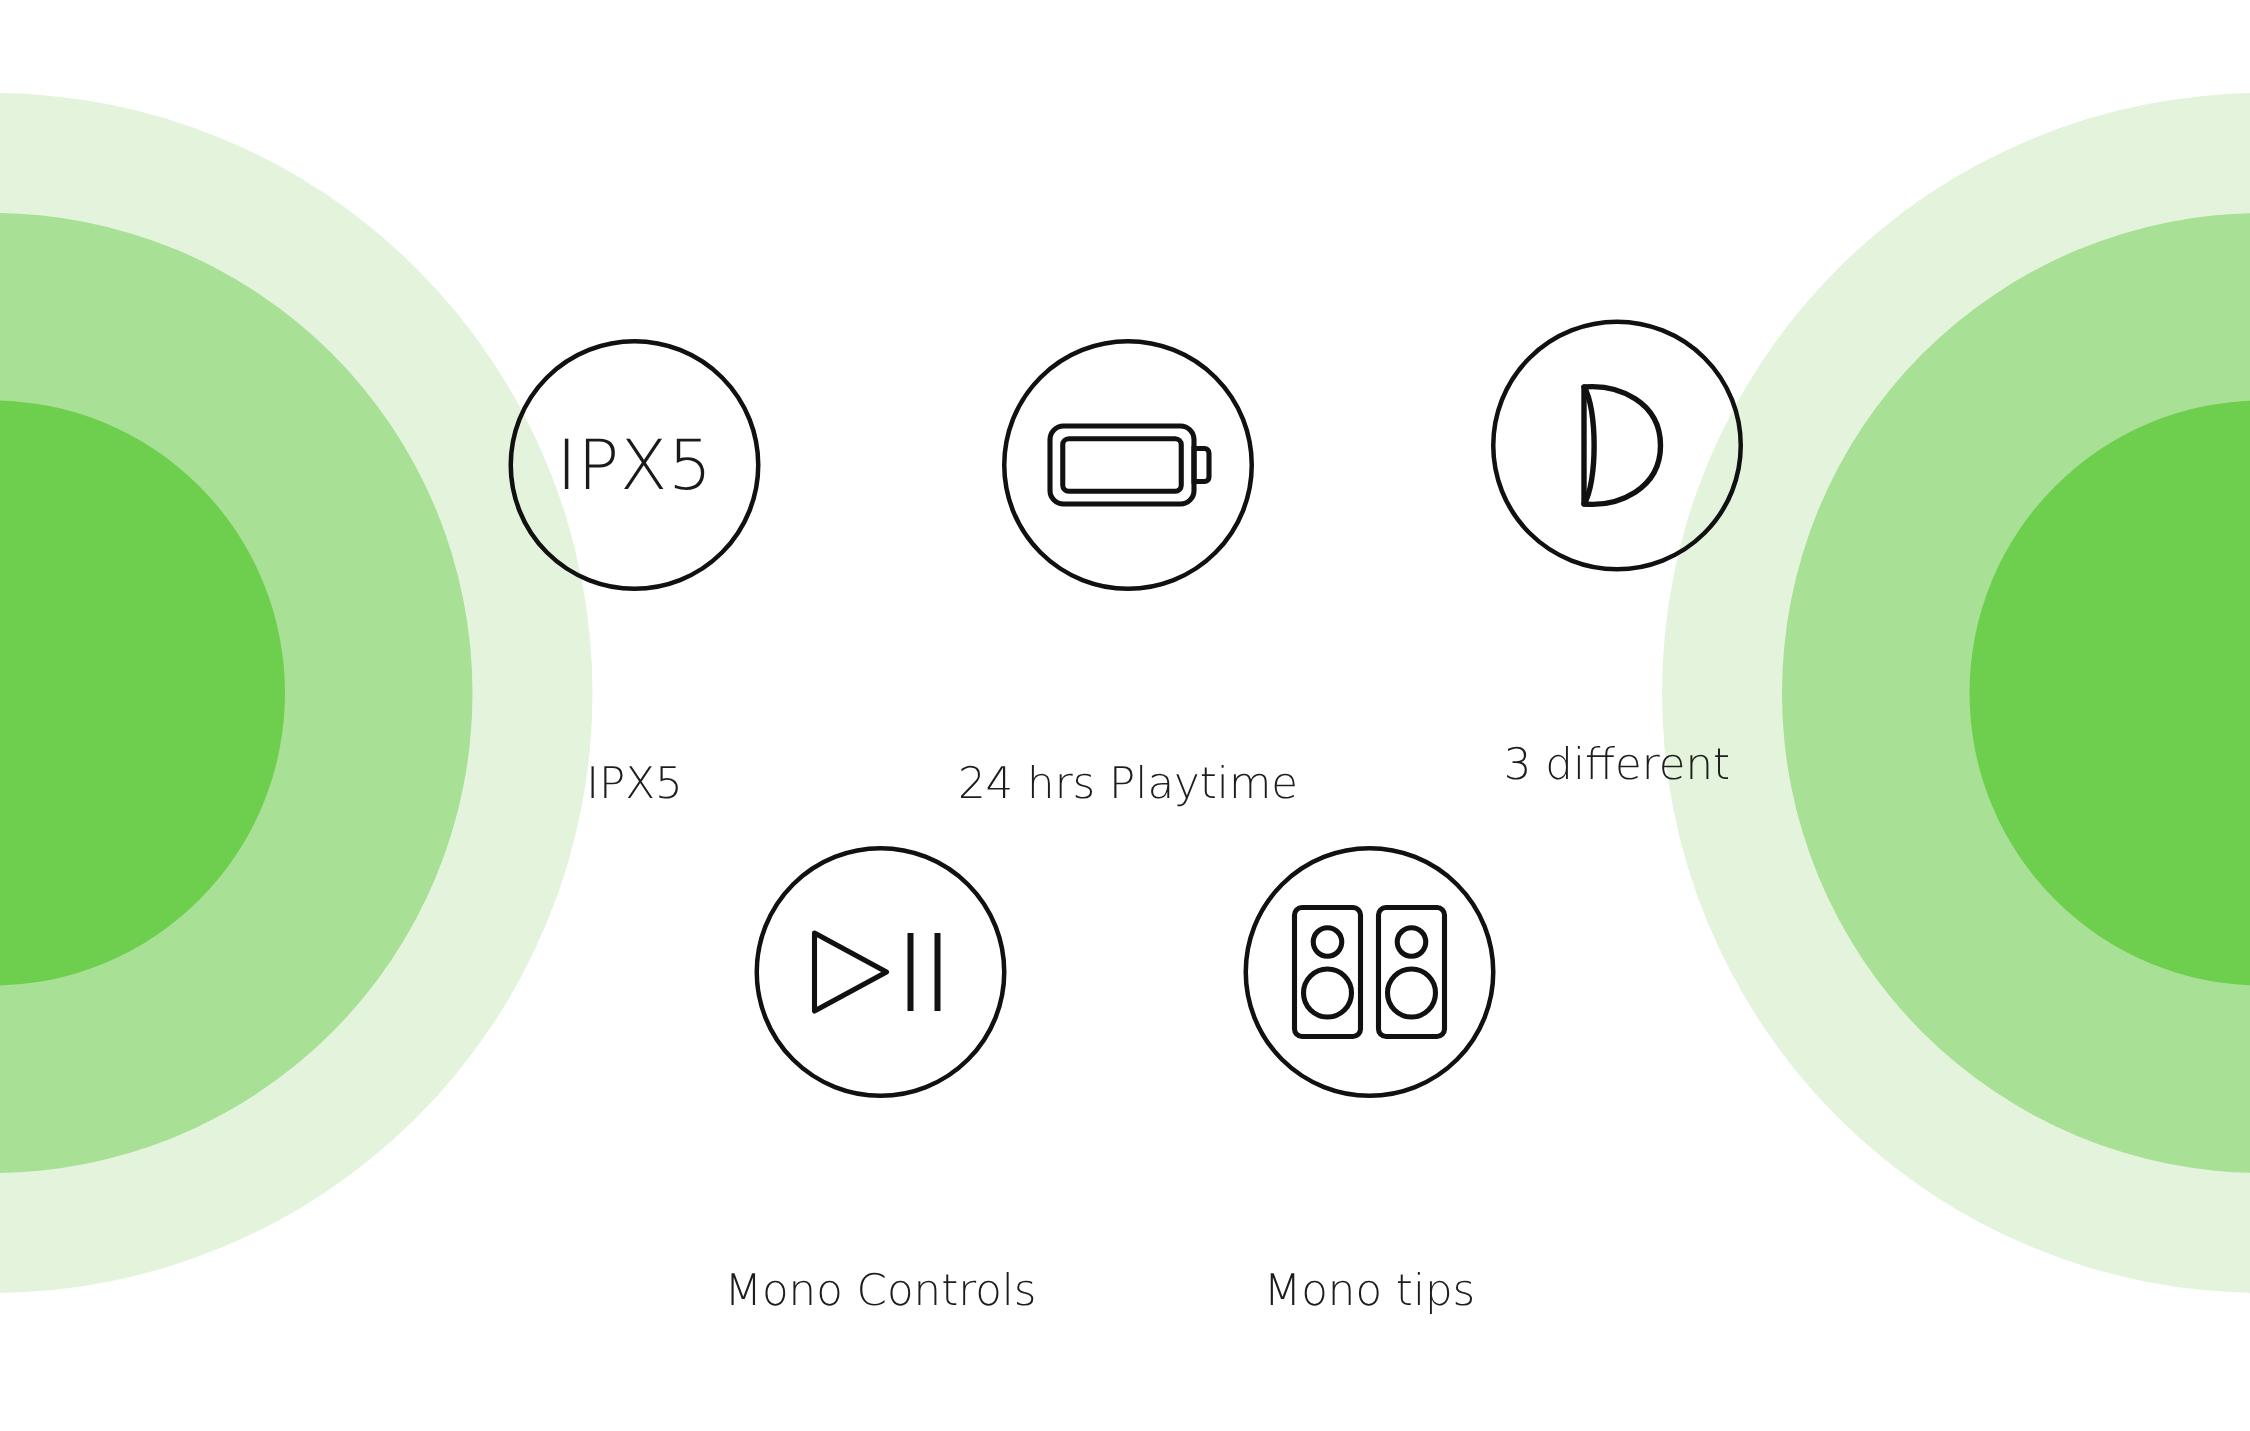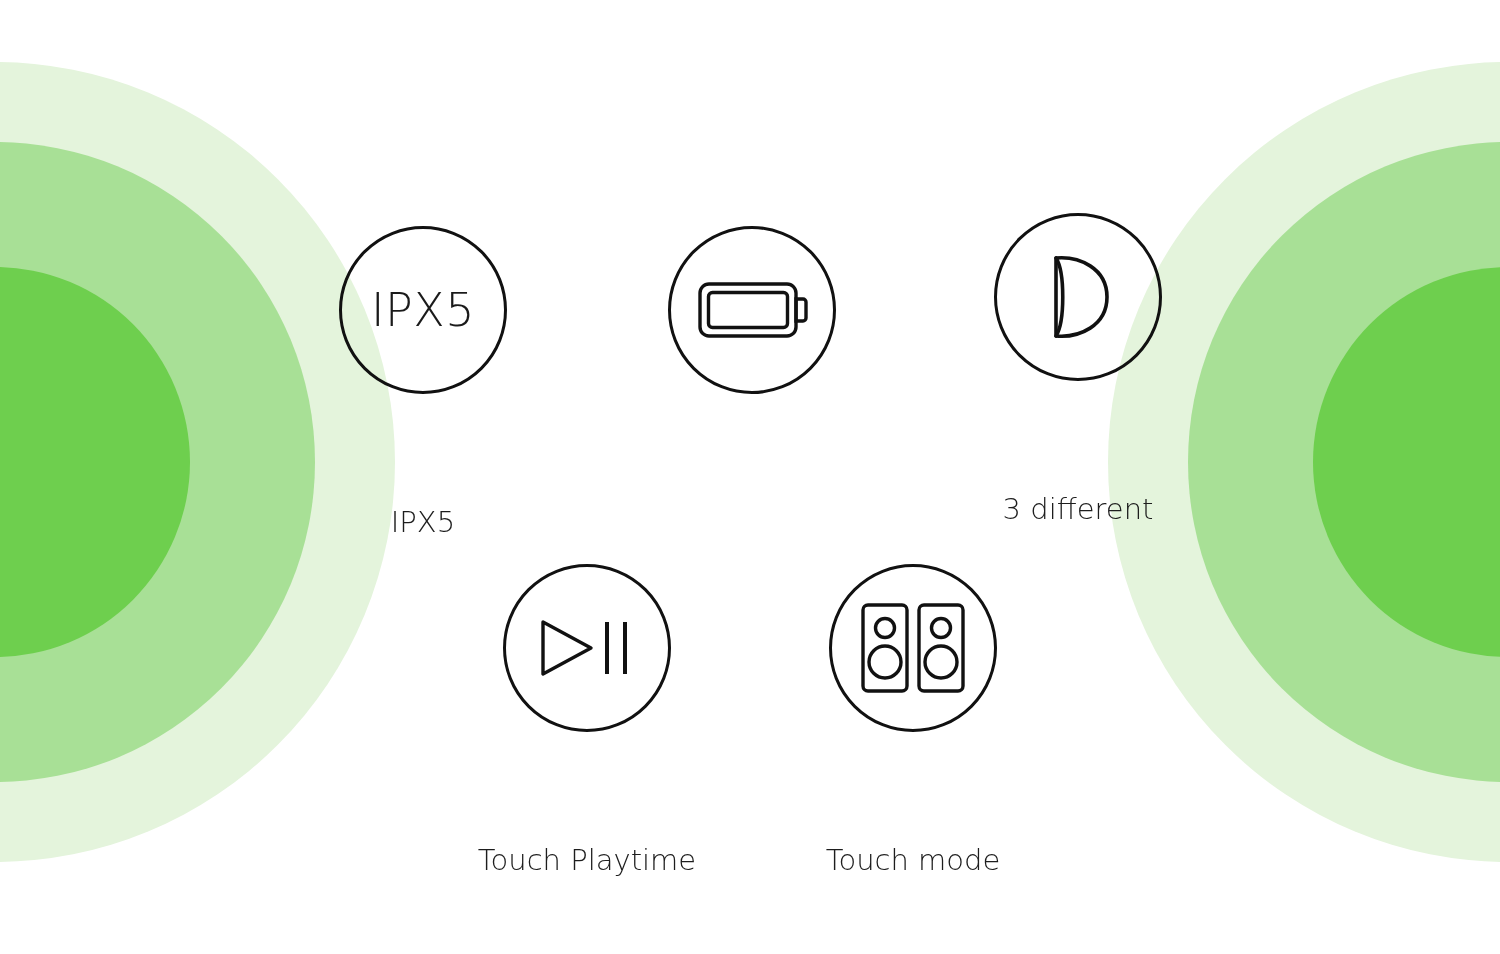--- a/index.html
+++ b/index.html
@@ -118,20 +118,23 @@
     </div>
 
     <div class="feature" id="feat-playtime">
       <div class="icon-circle">
         <svg width="108" height="60" viewBox="0 0 108 60" aria-hidden="true">
           <rect x="2" y="4" width="96" height="52" rx="9" ry="9" fill="none" stroke="#111111" stroke-width="3.4"></rect>
           <rect x="10.5" y="12.5" width="79" height="35" rx="4" ry="4" fill="none" stroke="#111111" stroke-width="3.4"></rect>
           <path d="M98 19 h7 a3 3 0 0 1 3 3 v16 a3 3 0 0 1 -3 3 h-7 z" fill="none" stroke="#111111" stroke-width="3.4"></path>
         </svg>
       </div>
+      <div class="caption">
+        <span class="line">24 hrs Playtime</span>
+      </div>
     </div>
 
     <div class="feature" id="feat-eartips">
       <div class="icon-circle">
         <svg width="66" height="86" viewBox="0 0 66 86" aria-hidden="true">
           <path d="M11 4 C34 2 62 14 62 43 C62 72 34 84 11 82 Z" fill="none" stroke="#111111" stroke-width="3.6" stroke-linejoin="round"></path>
           <path d="M11 4 C20 18 20 68 11 82" fill="none" stroke="#111111" stroke-width="3.6" stroke-linecap="round"></path>
         </svg>
       </div>
       <div class="caption">
@@ -141,39 +144,39 @@
 
     <div class="feature" id="feat-touch">
       <div class="icon-circle">
         <svg width="96" height="60" viewBox="0 0 96 60" aria-hidden="true">
           <path d="M4 4 L52 30 L4 56 Z" fill="none" stroke="#111111" stroke-width="3.4" stroke-linejoin="round"></path>
           <line x1="68" y1="4" x2="68" y2="56" stroke="#111111" stroke-width="4"></line>
           <line x1="86" y1="4" x2="86" y2="56" stroke="#111111" stroke-width="4"></line>
         </svg>
       </div>
       <div class="caption">
-        <span class="line">Touch Playtime</span>
+        <span class="line">Mono Controls</span>
       </div>
     </div>
 
     <div class="feature" id="feat-mono">
       <div class="icon-circle">
         <svg width="106" height="92" viewBox="0 0 106 92" aria-hidden="true">
           <g>
             <rect x="3" y="3" width="44" height="86" rx="5" ry="5" fill="none" stroke="#111111" stroke-width="3.4"></rect>
             <circle cx="25" cy="26" r="9.5" fill="none" stroke="#111111" stroke-width="3.4"></circle>
             <circle cx="25" cy="60" r="16" fill="none" stroke="#111111" stroke-width="3.4"></circle>
           </g>
           <g>
             <rect x="59" y="3" width="44" height="86" rx="5" ry="5" fill="none" stroke="#111111" stroke-width="3.4"></rect>
             <circle cx="81" cy="26" r="9.5" fill="none" stroke="#111111" stroke-width="3.4"></circle>
             <circle cx="81" cy="60" r="16" fill="none" stroke="#111111" stroke-width="3.4"></circle>
           </g>
         </svg>
       </div>
       <div class="caption">
-        <span class="line">Touch mode</span>
+        <span class="line">Mono tips</span>
         
       </div>
     </div>
 
   </div>
 </div>
 
 </body></html>

